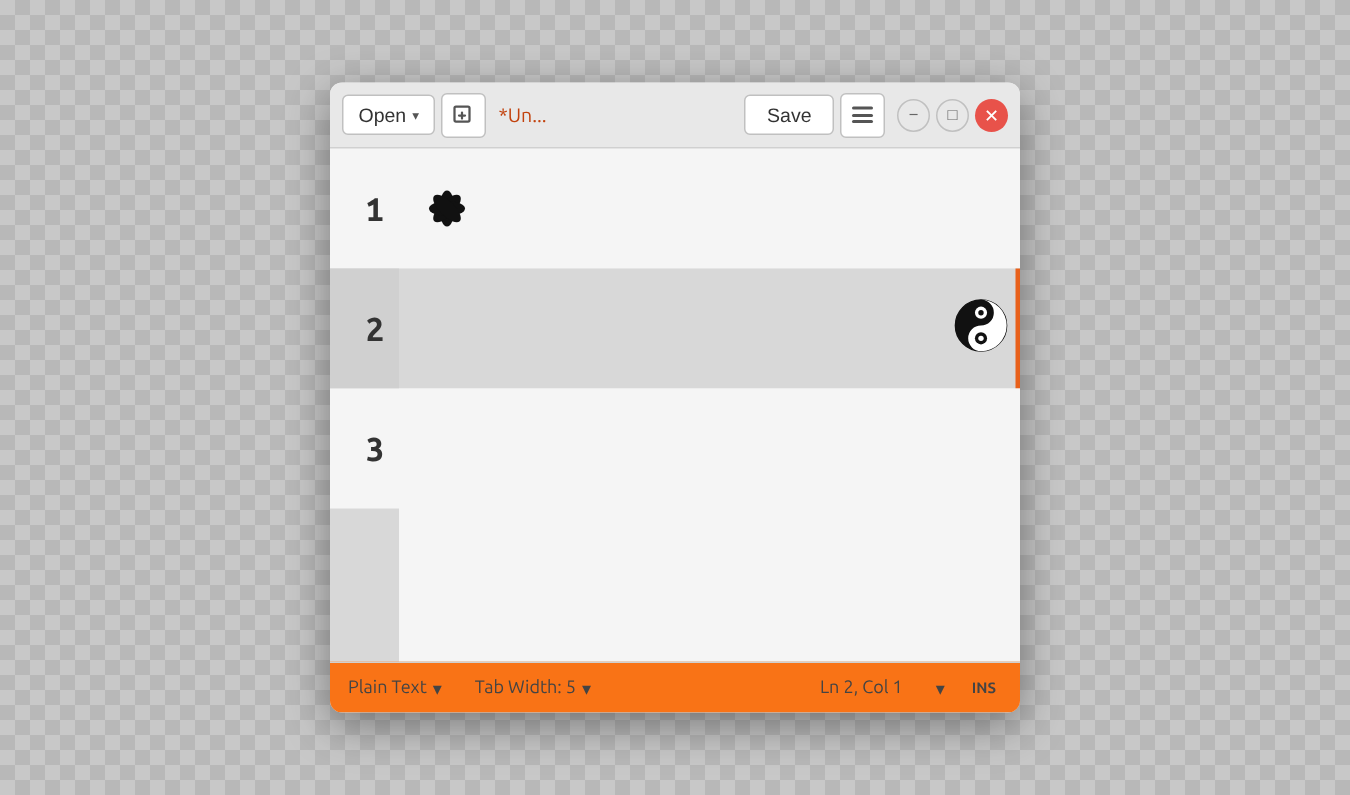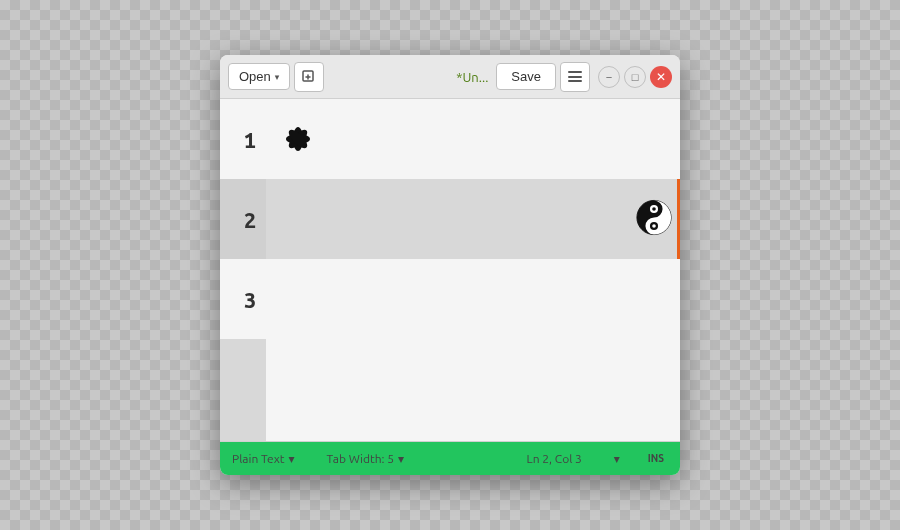--- a/index.html
+++ b/index.html
@@ -71,23 +71,23 @@
       cursor: pointer;
       display: flex;
       align-items: center;
       justify-content: center;
       font-size: 13px;
       color: #333;
     }
 
     .title-text {
       flex: 1;
-      text-align: right;
+      text-align: left;
       font-size: 13px;
-      color: #4d7c0f;
+      color: #c2410c;
       margin: 0 4px;
     }
 
     .btn-save {
       padding: 5px 14px;
       background: #ffffff;
       border: 1px solid #c0c0c0;
       border-radius: 4px;
       cursor: pointer;
       font-size: 13px;
@@ -224,26 +224,26 @@
     }
 
     .yinyang {
       width: 36px;
       height: 36px;
     }
 
     
     .statusbar {
       height: 34px;
-      background: #22c55e;
+      background: #f97316;
       border-top: 1px solid #d0d0d0;
       display: flex;
       align-items: center;
       padding: 0 12px;
-      gap: 16px;
+      gap: 6px;
       flex-shrink: 0;
     }
 
     .status-item {
       display: flex;
       align-items: center;
       gap: 4px;
       font-size: 12px;
       color: #444;
       padding: 0 8px;
@@ -378,21 +378,21 @@
     </div>
 
     <div class="status-item">
       <span>Tab Width: 5</span>
       <span>▾</span>
     </div>
 
     <div class="status-spacer"></div>
 
     <div class="status-item">
-      <span>Ln 2, Col 3</span>
+      <span>Ln 2, Col 1</span>
     </div>
 
     <div class="status-item">
       <span>▾</span>
     </div>
 
     <div class="status-ins">INS</div>
   </div>
 
 </div>

